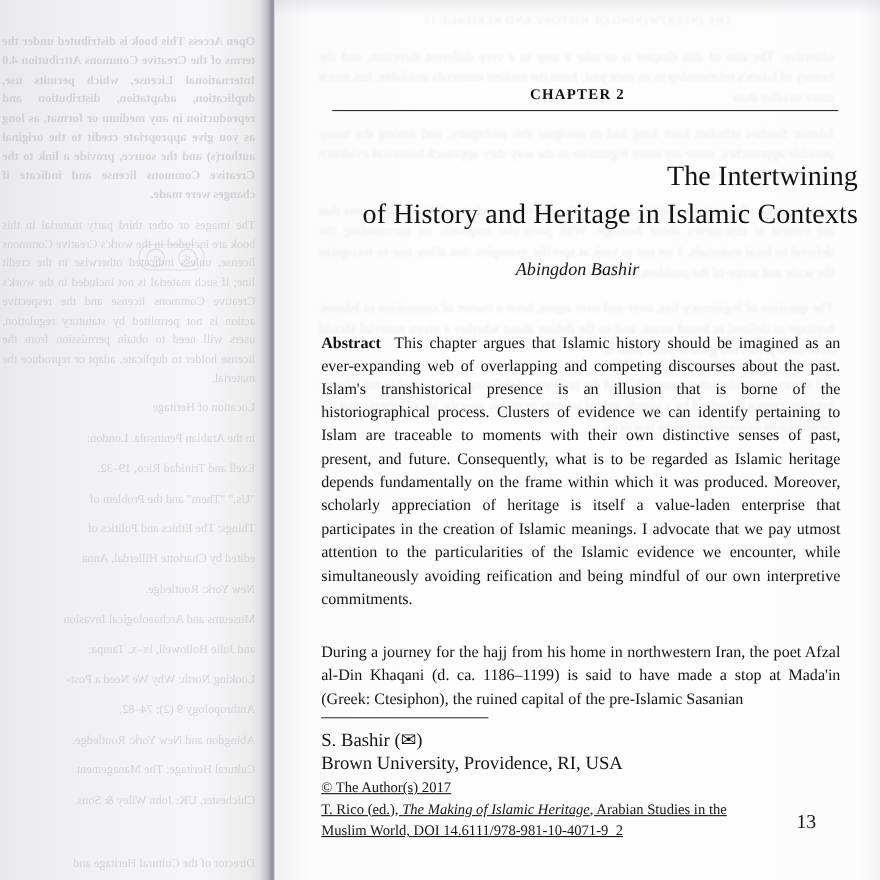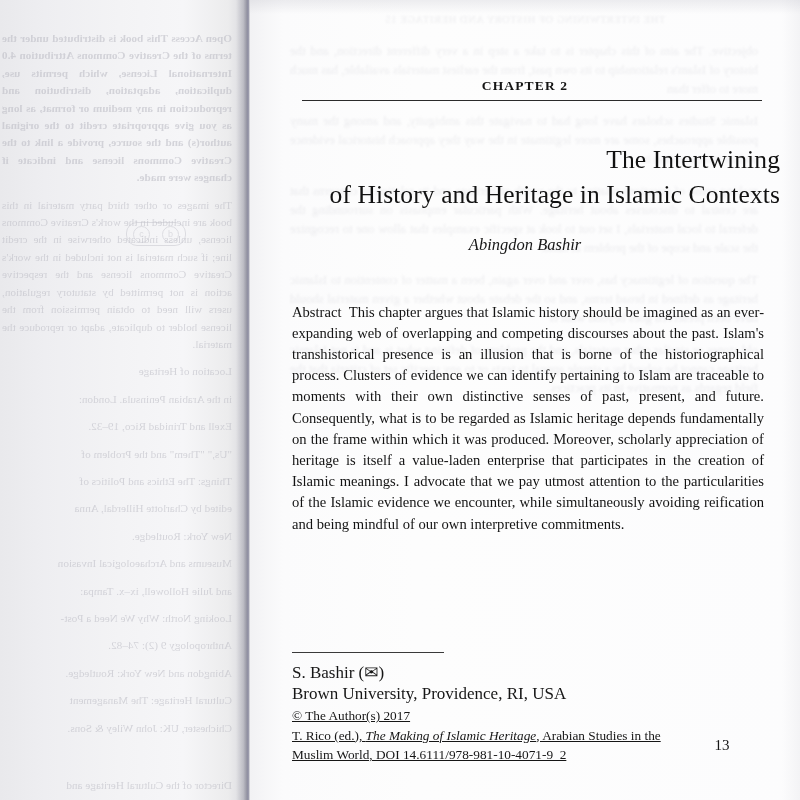--- a/index.html
+++ b/index.html
@@ -226,21 +226,21 @@
     top: 287px;
     width: 472px;
     font-size: 14.6px;
     line-height: 21.2px;
     text-align: justify;
     text-justify: inter-word;
     color: #131313;
     hyphens: none;
   }
   .abstract-label {
-    font-weight: normal;
+    font-weight: bold;
   }
 
   .keywords {
     position: absolute;
     left: 42px;
     top: 515px;
     width: 472px;
     font-size: 14.6px;
     line-height: 21px;
     color: #131313;
@@ -284,25 +284,25 @@
     width: 400px;
     font-size: 13.3px;
     line-height: 19.6px;
     color: #161616;
     text-decoration: underline;
   }
   .copyright .bk-title { font-style: italic; }
 
   .page-number {
     position: absolute;
-    left: 430px;
+    left: 408px;
     top: 737px;
     width: 84px;
-    text-align: center;
-    font-size: 15px;
+    text-align: right;
+    font-size: 18px;
     color: #161616;
   }
 
   
   .right-edge {
     position: absolute;
     right: 0;
     top: 0;
     width: 18px;
     height: 800px;
@@ -379,20 +379,21 @@
       <h1 class="chapter-title">
         <span class="tline">The Intertwining</span>
         <span class="tline">of History and Heritage in Islamic Contexts</span>
       </h1>
 
       <div class="author-name">Abingdon Bashir</div>
 
       <p class="abstract"><span class="abstract-label">Abstract</span>&nbsp;&nbsp;<span>This chapter argues that Islamic history should be imagined as an ever-expanding web of overlapping and competing discourses about the past. Islam's transhistorical presence is an illusion that is borne of the historiographical process. Clusters of evidence we can identify pertaining to Islam are traceable to moments with their own distinctive senses of past, present, and future. Consequently, what is to be regarded as Islamic heritage depends fundamentally on the frame within which it was produced. Moreover, scholarly appreciation of heritage is itself a value-laden enterprise that participates in the creation of Islamic meanings. I advocate that we pay utmost attention to the particularities of the Islamic evidence we encounter, while simultaneously avoiding reification and being mindful of our own interpretive commitments.</span></p>
 
 
+      <p class="body-para">During a journey for the hajj from his home in northwestern Iran, the poet Afzal al-Din Khaqani (d. ca. 1186–1199) is said to have made a stop at Mada'in (Greek: Ctesiphon), the ruined capital of the pre-Islamic Sasanian</p>
 
       <div class="rule-footnote"></div>
 
       <div class="affiliation">
         <div>S. Bashir (✉)</div>
         <div>Brown University, Providence, RI, USA</div>
       </div>
 
       <div class="copyright">
         <div>© The Author(s) 2017</div>

